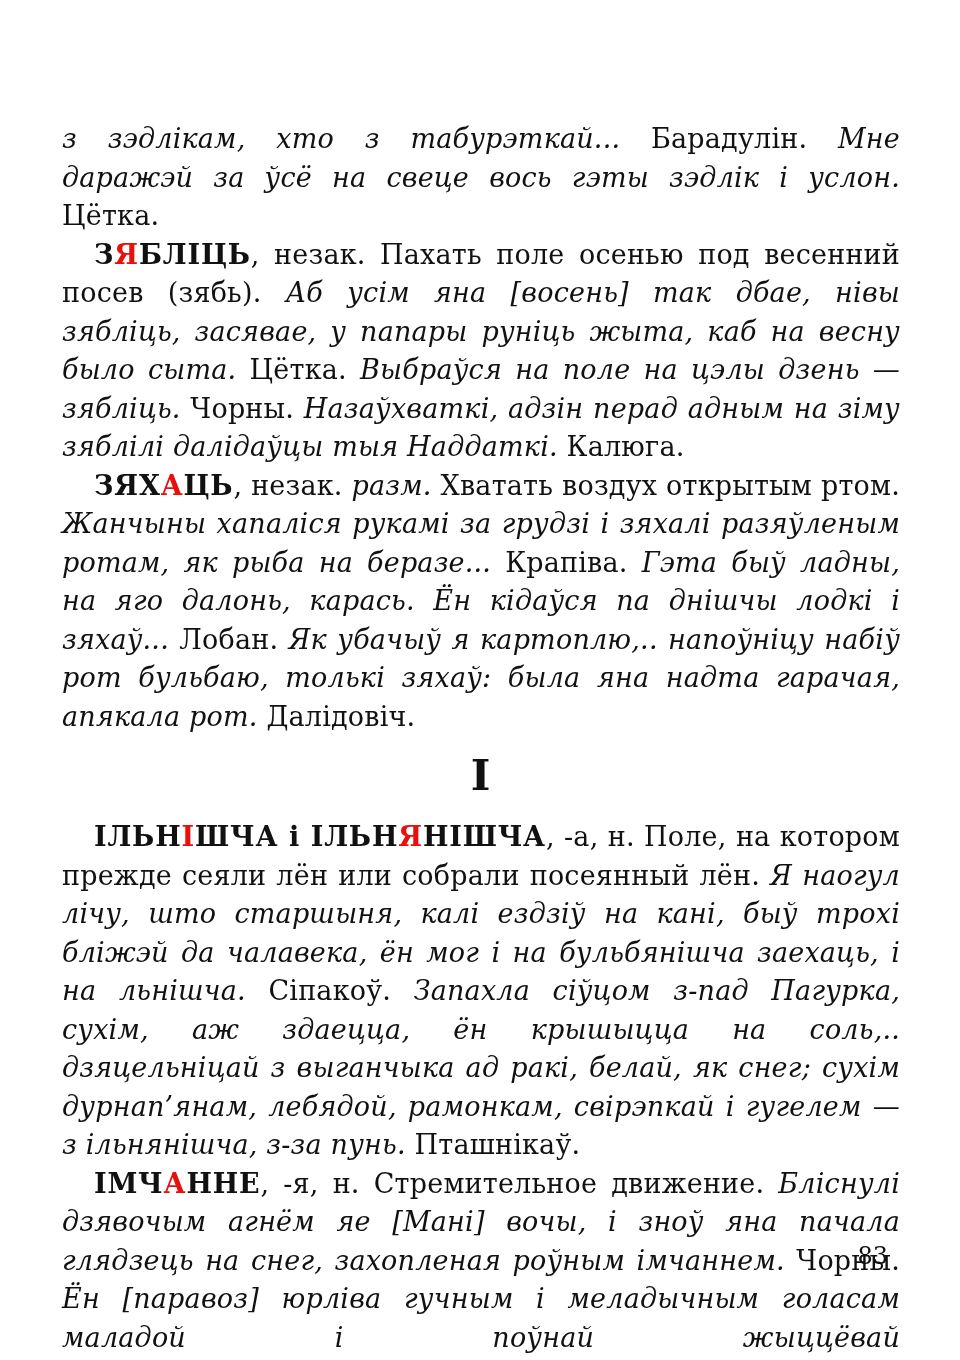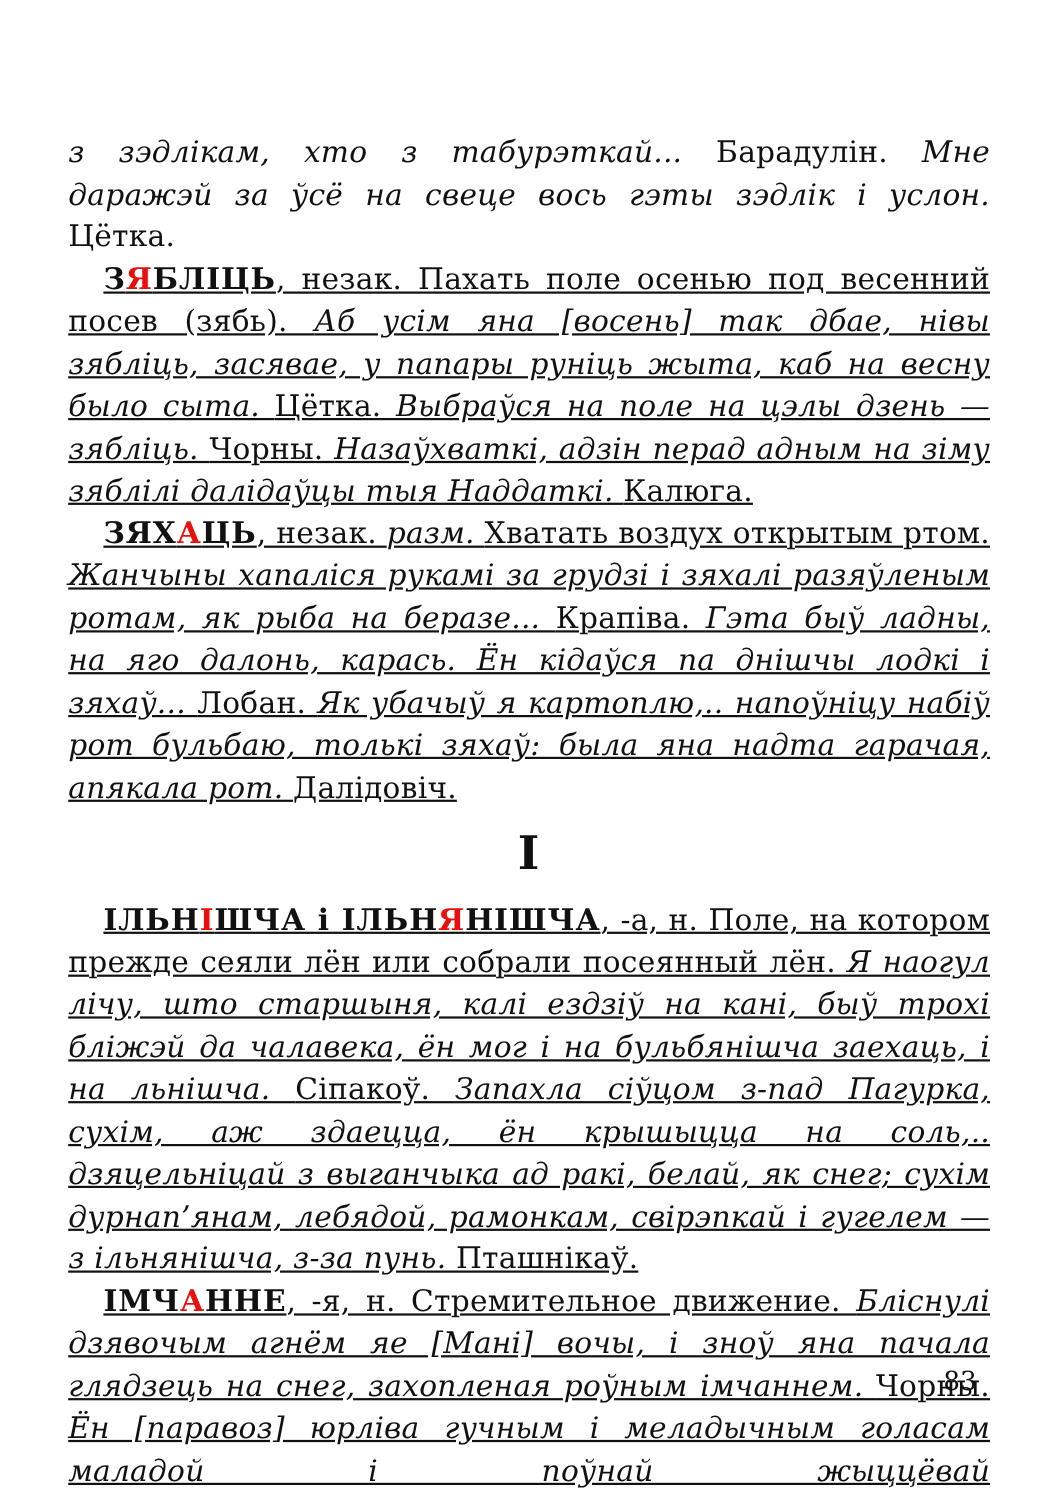--- a/index.html
+++ b/index.html
@@ -25,21 +25,21 @@
     width: 838px;
     font-size: 27px;
     line-height: 38.5px;
     text-align: justify;
     letter-spacing: 0.2px;
   }
   .para {
     margin: 0;
     padding: 0;
   }
-  .para.indent { text-indent: 32px; text-decoration: underline; }
+  .para.indent { text-indent: 32px; }
   .para.cont { text-align-last: justify; }
   .seg-r { font-style: normal; font-weight: normal; }
   .seg-i { font-style: italic; font-weight: normal; }
   .seg-b {
     font-style: normal;
     font-weight: bold;
     letter-spacing: 0.8px;
   }
   .seg-br {
     font-style: normal;

